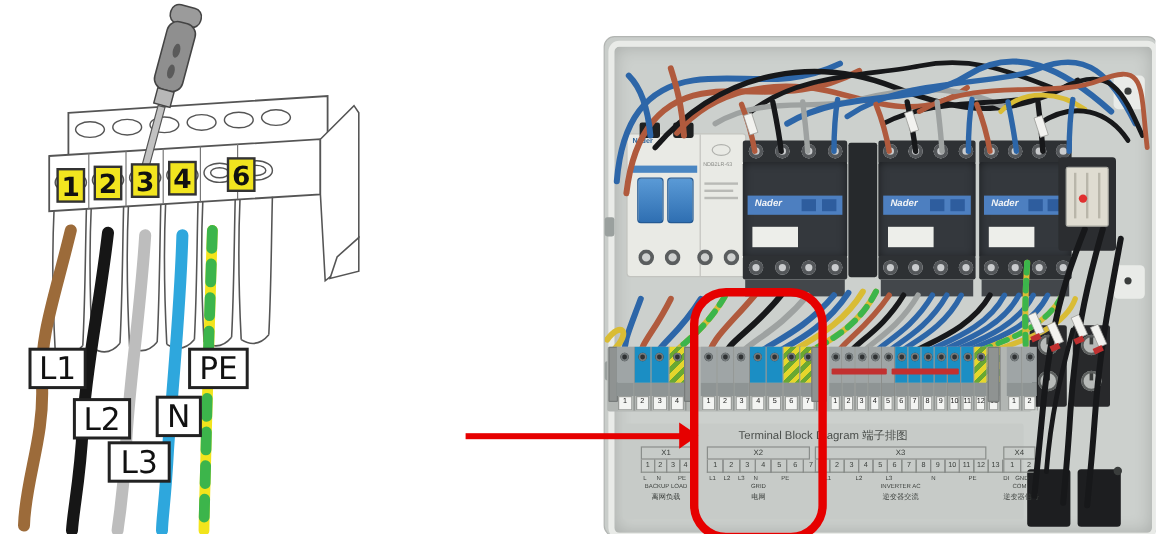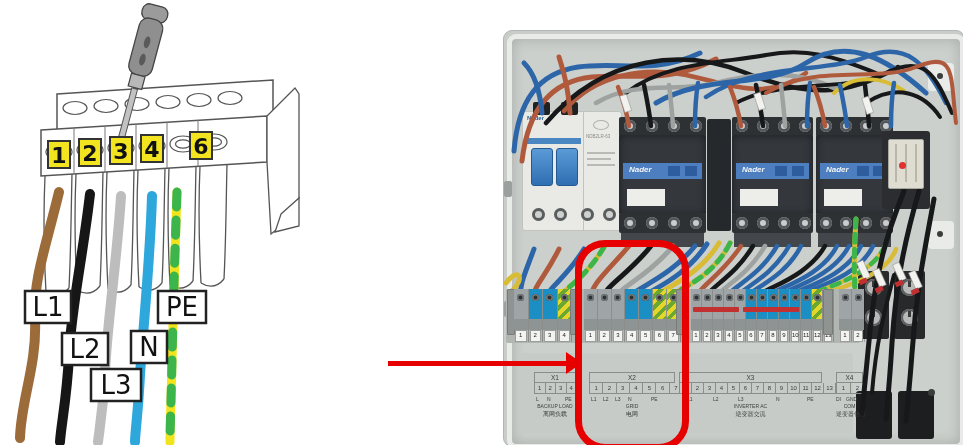--- a/index.html
+++ b/index.html
@@ -580,20 +580,24 @@
       <div class="tc" style="width:12px;">
           <div class="tp g">
             <span class="scr"></span>
           </div>
           <div class="md"></div>
           <div class="ttag">2</div>
         </div>
     </div>
 
     <div id="plate" class="abs">
+      <div class="title">
+        <span>Terminal Block Diagram</span>
+        <span>端子排图</span>
+      </div>
 
       <div class="grp" style="left:15px;width:42px;">
         <div class="hd">X1</div>
         <div class="nrow">
           <div class="pn" style="width:9.5px;">1</div>
           <div class="pn" style="width:9.5px;">2</div>
           <div class="pn" style="width:9.5px;">3</div>
           <div class="pn" style="width:9.5px;">4</div>
         </div>
         <span class="sig" style="left:2px;">L</span>

